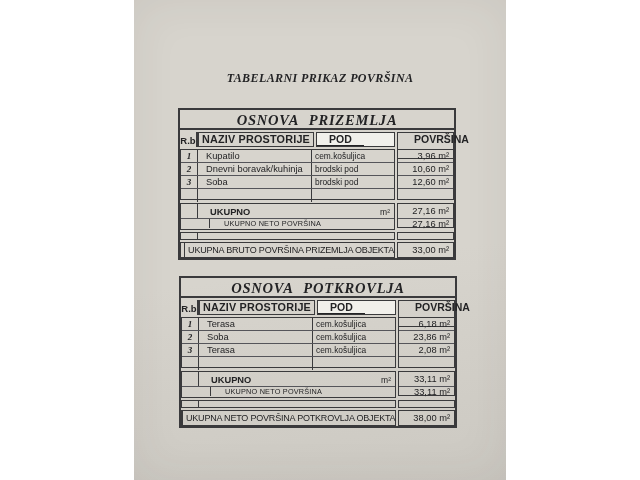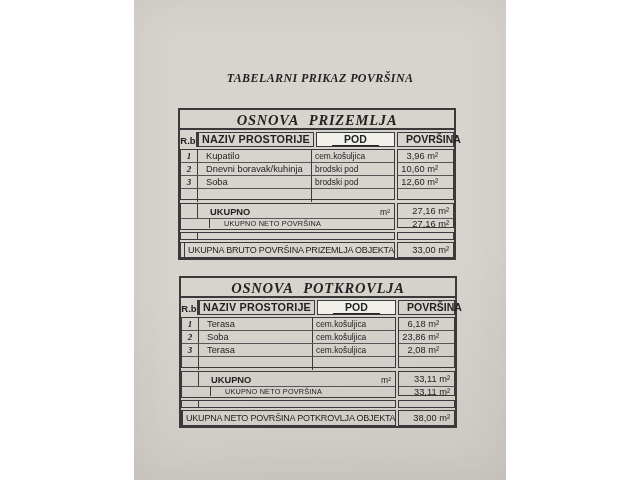--- a/index.html
+++ b/index.html
@@ -35,36 +35,36 @@
     font-family:"Liberation Serif",serif;font-style:italic;font-weight:bold;
     font-size:14.5px;line-height:20px;word-spacing:6px;letter-spacing:.8px;
   }
 
   
   .h-rb{position:absolute;left:0;top:22px;width:18px;height:15px;border-right:2px solid var(--line);
         font-size:9.5px;font-weight:bold;line-height:17px;text-align:center;}
   .h-naziv{position:absolute;left:18px;top:22px;width:116px;height:15px;border:1.8px solid var(--line);
         font-size:10.8px;font-weight:bold;text-align:center;line-height:12px;letter-spacing:.2px;}
   .h-pod{position:absolute;left:136px;top:22px;width:79px;height:15px;border:1.8px solid var(--line);
-        background:var(--pod-box);font-size:10.5px;font-weight:bold;text-align:center;line-height:12px;}
+        background:var(--pod-box);font-size:10.5px;font-weight:bold;line-height:12px;}
   .pod-underline{border-bottom:1px solid var(--ink);padding:0 12px;}
-  .h-pov{position:absolute;left:217px;top:22px;width:57px;height:15px;border:1.8px solid var(--line);
-        font-size:10.5px;font-weight:bold;line-height:12px;padding-left:8px;}
+  .h-pov{position:absolute;left:217px;top:22px;width:57px;height:27px;border:1.8px solid var(--line);
+        font-size:10.5px;font-weight:bold;line-height:12px;padding-left:16px;}
 
   
   .d-left{position:absolute;left:0;top:39px;width:215px;height:51px;border:1.5px solid var(--line);}
   .d-right{position:absolute;left:217px;top:39px;width:57px;height:51px;border:1.5px solid var(--line);}
   .d-row{display:flex;height:13px;}
   .d-row.filled{border-bottom:1px solid var(--line-soft);}
   .c-rb{width:17px;border-right:1.4px solid var(--line);text-align:center;
         font-family:"Liberation Serif",serif;font-style:italic;font-weight:bold;font-size:9px;line-height:13px;}
   .c-naziv{width:114px;border-right:1.4px solid var(--line);font-size:9.3px;line-height:13px;padding-left:8px;
         white-space:nowrap;overflow:hidden;}
   .c-pod{flex:1;font-size:8.4px;line-height:13px;padding-left:3px;white-space:nowrap;overflow:hidden;}
-  .v-row{height:13px;font-size:9.3px;line-height:12px;text-align:right;padding-right:15px;}
+  .v-row{height:13px;font-size:9.3px;line-height:12px;text-align:right;padding-right:4px;}
   .v-row.filled{border-bottom:1px solid var(--line-soft);}
 
   
   .s-left{position:absolute;left:0;top:93px;width:215px;height:27px;border:1.5px solid var(--line);}
   .s-right{position:absolute;left:217px;top:93px;width:57px;height:25px;border:1.5px solid var(--line);}
   .s-row1{display:flex;height:15px;border-bottom:1px solid var(--line-soft);}
   .s-row2{display:flex;height:9px;margin-left:12px;}
   .s-cell-rb{width:17px;border-right:1.4px solid var(--line);}
   .s-label{flex:1;display:flex;justify-content:space-between;align-items:flex-end;
         font-size:9.3px;font-weight:bold;padding:0 4px 1px 12px;}

